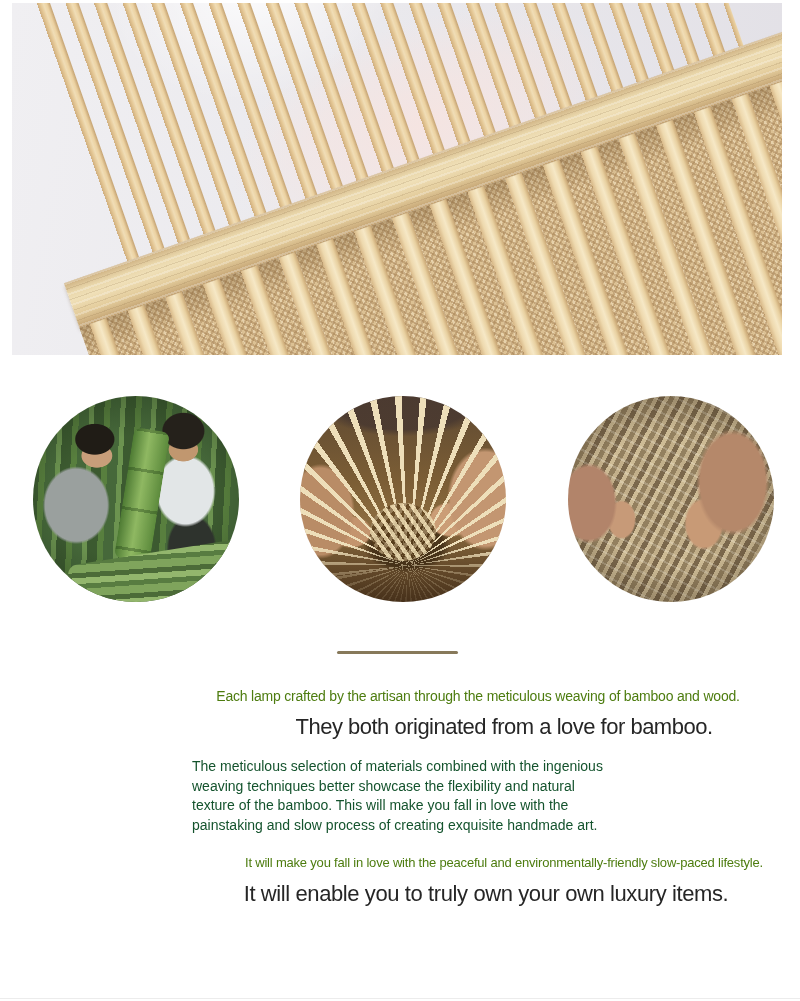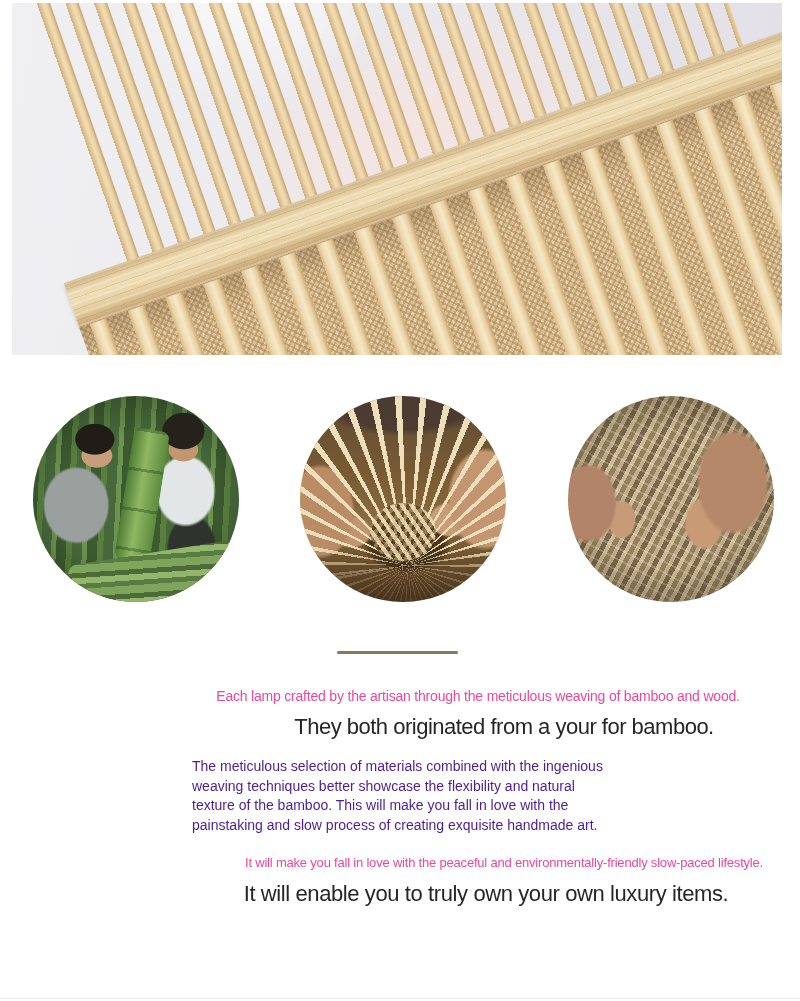--- a/index.html
+++ b/index.html
@@ -132,27 +132,27 @@
       repeating-linear-gradient(118deg, #93805f 0 5px, #c2af8a 5px 9px, #7b684c 9px 14px, #cdbb95 14px 18px);
   }
 
   
   .divider {
     position:absolute; left:337px; top:651px; width:121px; height:3px;
     background:#87795a; border-radius:2px;
   }
 
   
-  .t { position:absolute; white-space:nowrap; color:#ec4899; }
+  .t { position:absolute; white-space:nowrap; color:#4d7c0f; }
   .t-center { transform:translateX(-50%); }
   .intro    { left:478px; top:688px; font-size:14px; letter-spacing:-0.2px; }
   .headline1{ left:504px; top:714px; font-size:22px; letter-spacing:-0.5px; color:#262626; }
   .para     {
     position:absolute; left:192px; top:757px; width:440px;
-    font-size:14px; line-height:19.5px; color:#4c1d95;
+    font-size:14px; line-height:19.5px; color:#14532d;
     white-space:pre-line;
   }
   .lifestyle{ left:504px; top:855px; font-size:13px; letter-spacing:-0.2px; }
   .headline2{ left:486px; top:881px; font-size:22px; letter-spacing:-0.4px; color:#262626; }
 
   .bottom-rule {
     position:absolute; left:0; bottom:2px; width:100%; height:1px; background:#ececec;
   }
 </style>
 </head>
@@ -185,21 +185,21 @@
   </div>
   <div class="circle c2">
     <div class="fan"></div>
     <div class="knot"></div>
   </div>
   <div class="circle c3"></div>
 
   <div class="divider"></div>
 
   <div class="t t-center intro">Each lamp crafted by the artisan through the meticulous weaving of bamboo and wood.</div>
-  <div class="t t-center headline1">They both originated from a your for bamboo.</div>
+  <div class="t t-center headline1">They both originated from a love for bamboo.</div>
   <div class="para">The meticulous selection of materials combined with the ingenious
  weaving techniques better showcase the flexibility and natural
 texture of the bamboo. This will make you fall in love with the
 painstaking and slow process of creating exquisite handmade art.</div>
   <div class="t t-center lifestyle">It will make you fall in love with the peaceful and environmentally-friendly slow-paced lifestyle.</div>
   <div class="t t-center headline2">It will enable you to truly own your own luxury items.</div>
 
   <div class="bottom-rule"></div>
 </div>
 

